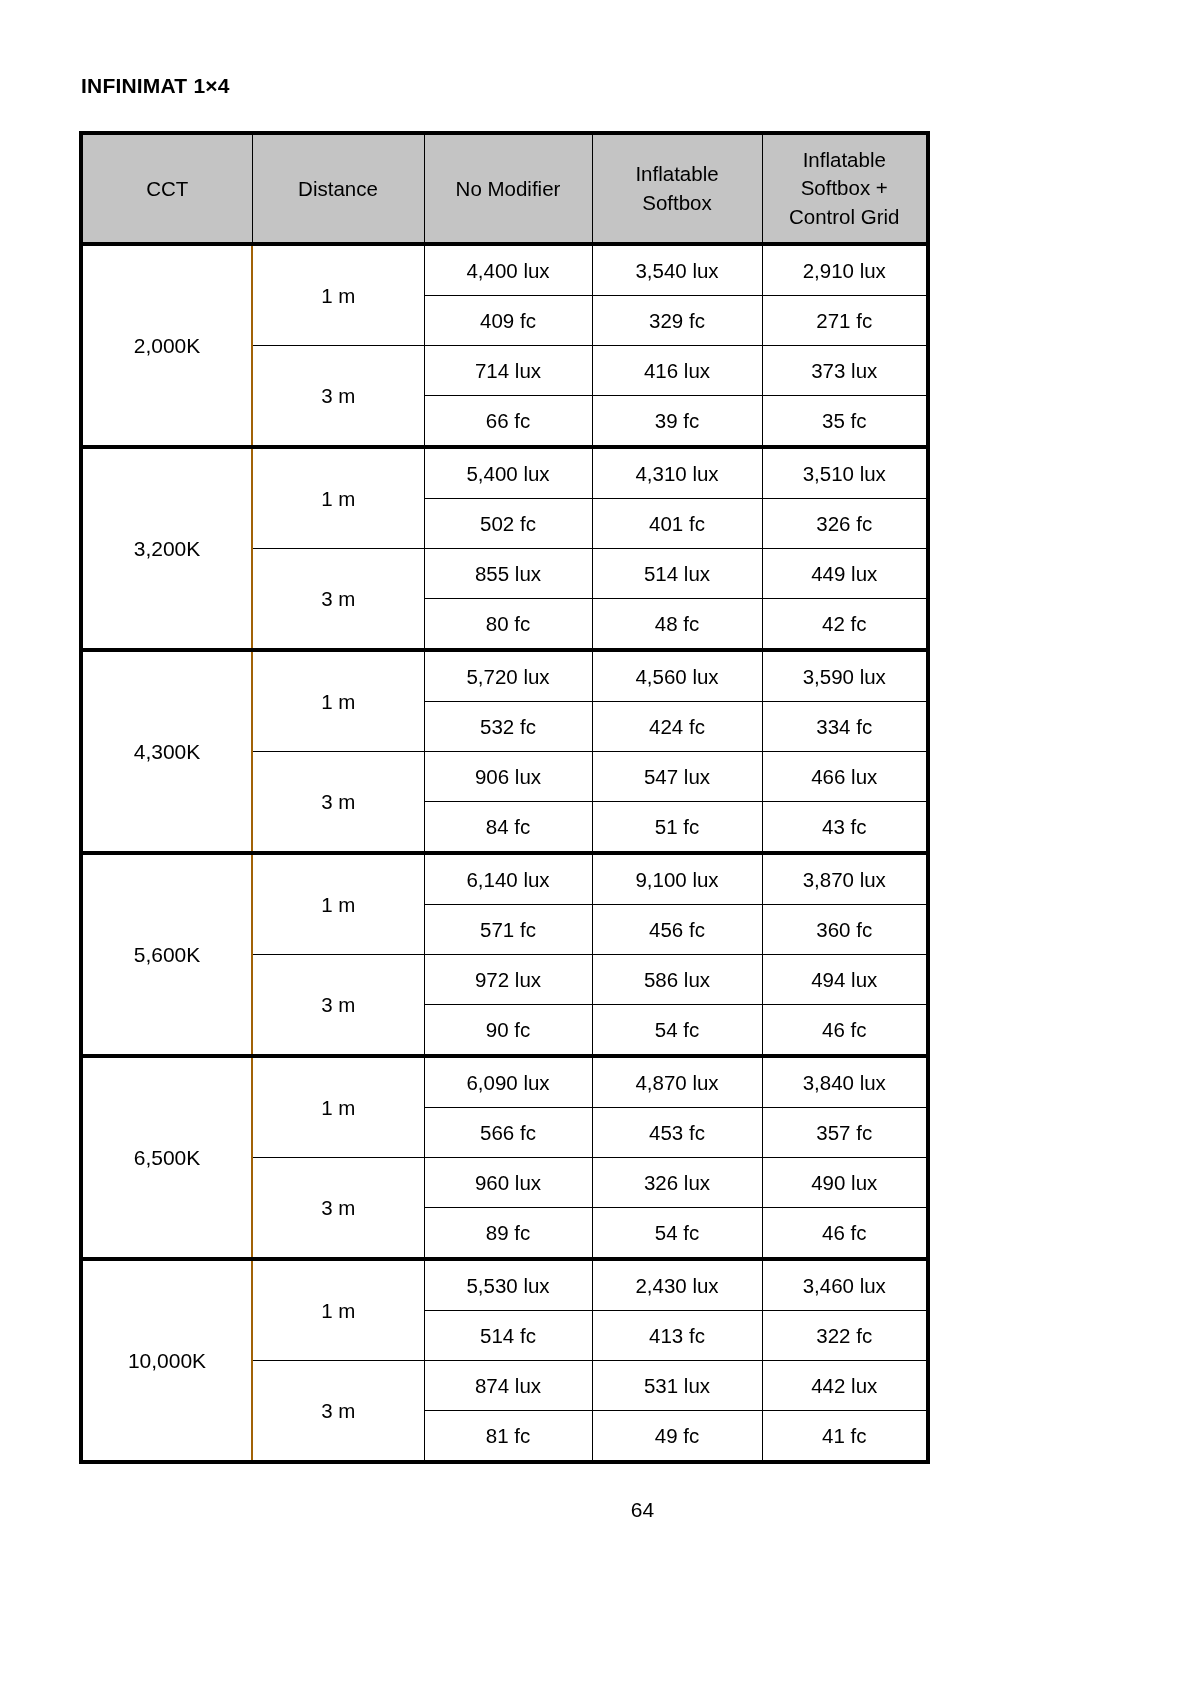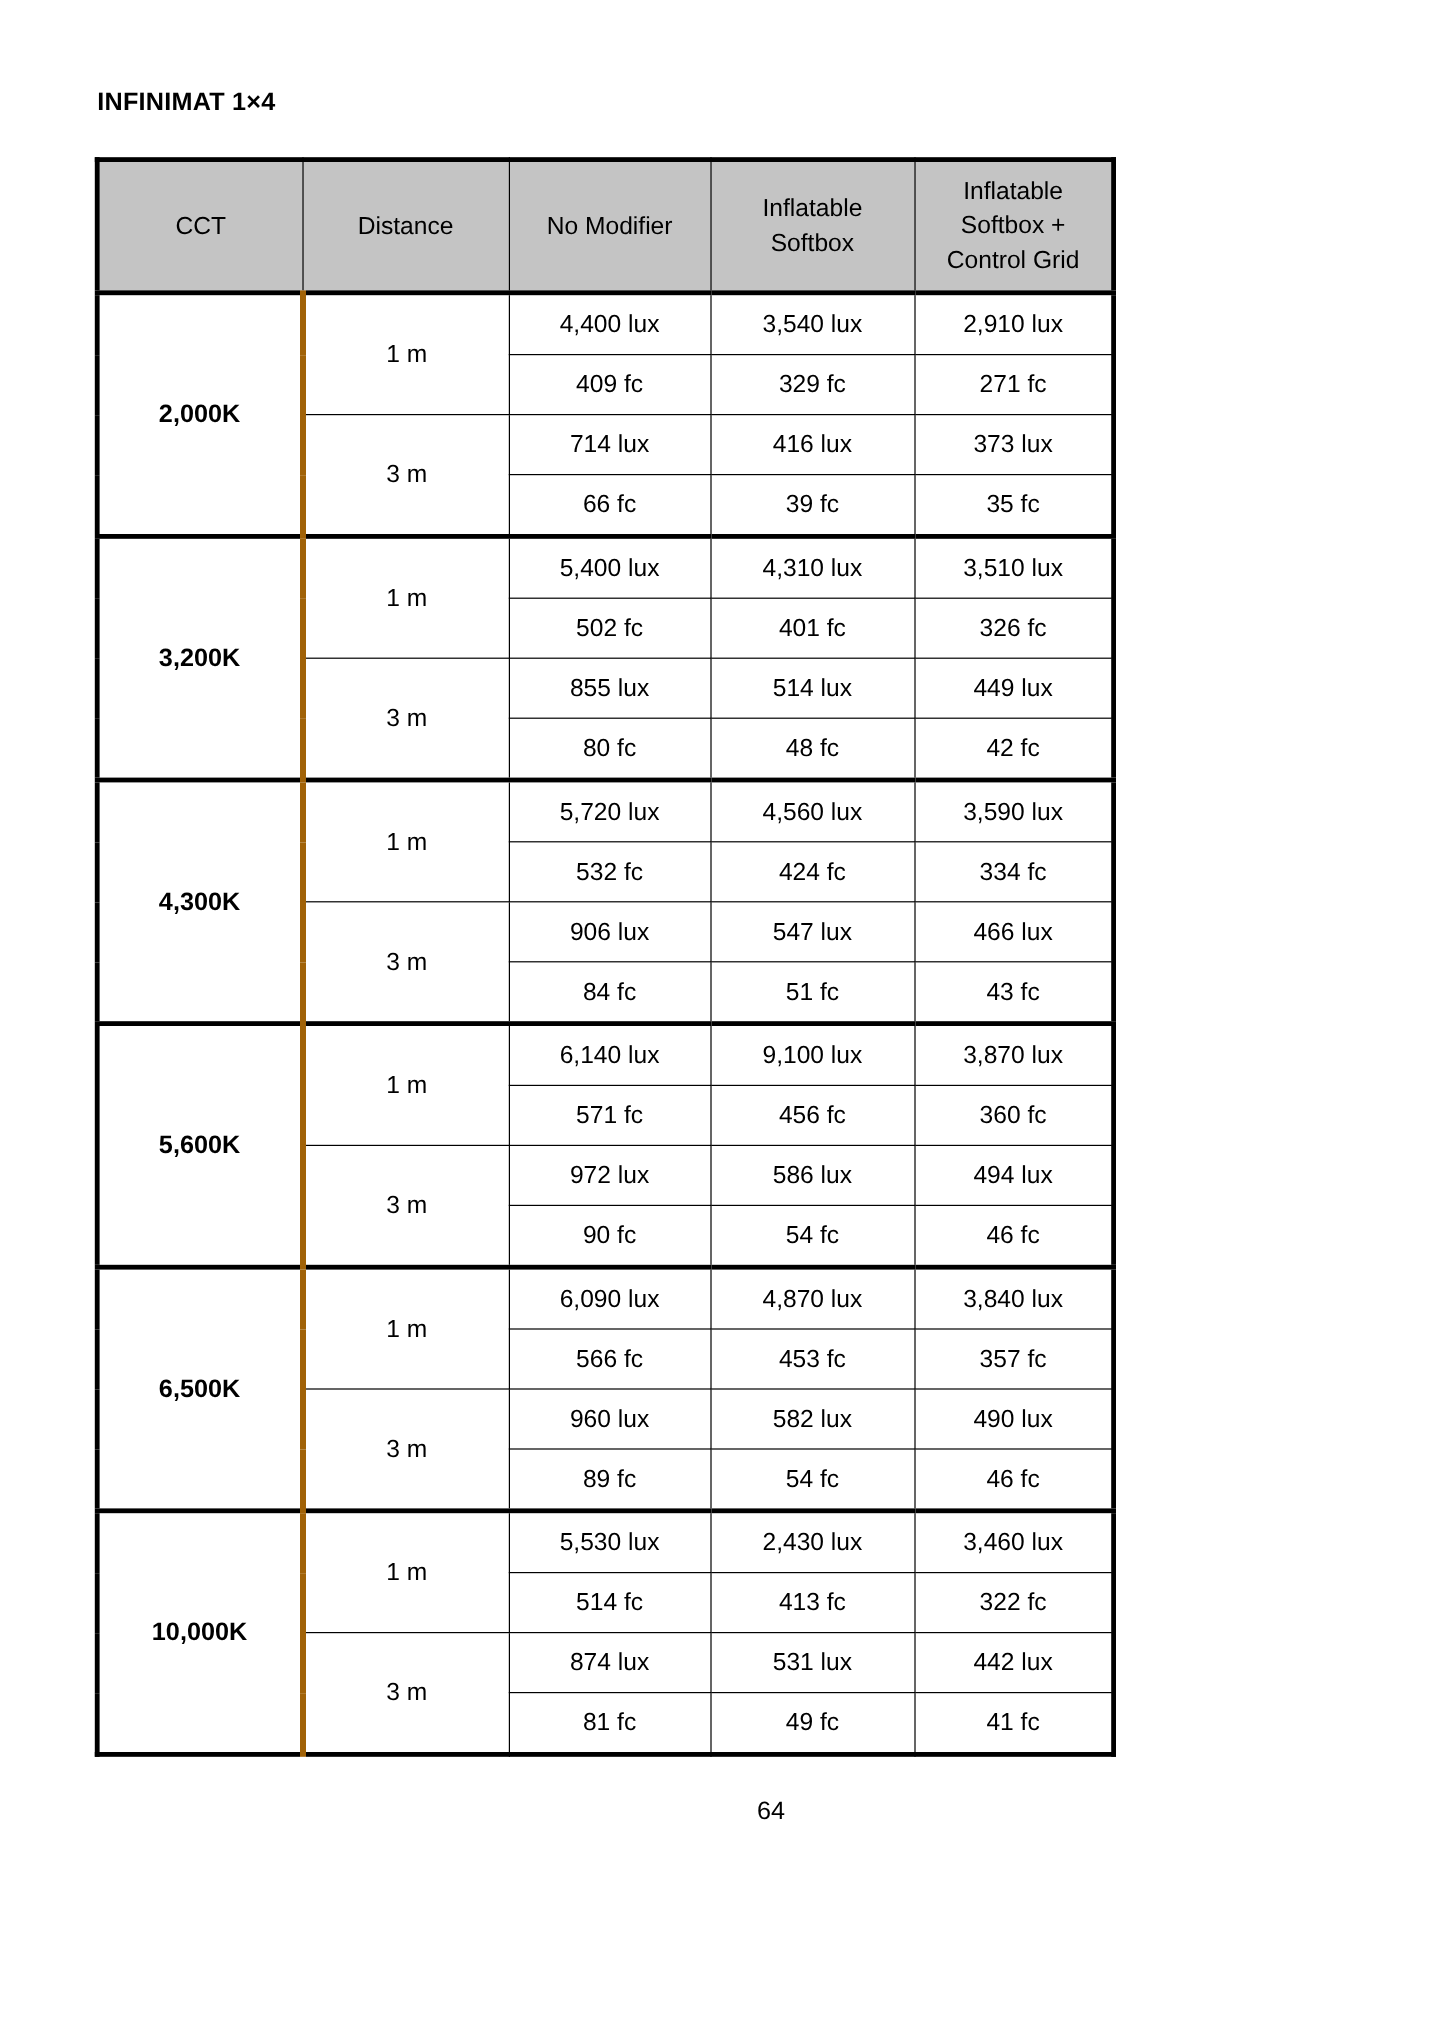--- a/index.html
+++ b/index.html
@@ -63,22 +63,21 @@
     font-size: 20.5px;
     line-height: 1.35;
     border-bottom: 4px solid #000;
     padding: 4px 6px;
   }
   thead th.hdr-multiline {
     line-height: 1.38;
   }
   td.cct-cell {
     font-size: 21px;
-    border-right: 5px solid #a16207;
-    font-weight: bold;
+    border-right: 2px solid #a16207;
   }
   td.dist-cell {
     font-size: 20.5px;
   }
   td.val-cell {
     font-size: 20.5px;
     height: 49px;
   }
   tr.group-start td {
     border-top: 4px solid #000;
@@ -229,21 +228,21 @@
             <td class="val-cell">3,840 lux</td>
           </tr>
           <tr>
             <td class="val-cell">566 fc</td>
             <td class="val-cell">453 fc</td>
             <td class="val-cell">357 fc</td>
           </tr>
           <tr class="dist-start">
             <td class="dist-cell" rowspan="2">3 m</td>
             <td class="val-cell">960 lux</td>
-            <td class="val-cell">582 lux</td>
+            <td class="val-cell">326 lux</td>
             <td class="val-cell">490 lux</td>
           </tr>
           <tr>
             <td class="val-cell">89 fc</td>
             <td class="val-cell">54 fc</td>
             <td class="val-cell">46 fc</td>
           </tr>
           <tr class="group-start">
             <td class="cct-cell" rowspan="4">10,000K</td>
             <td class="dist-cell" rowspan="2">1 m</td>

